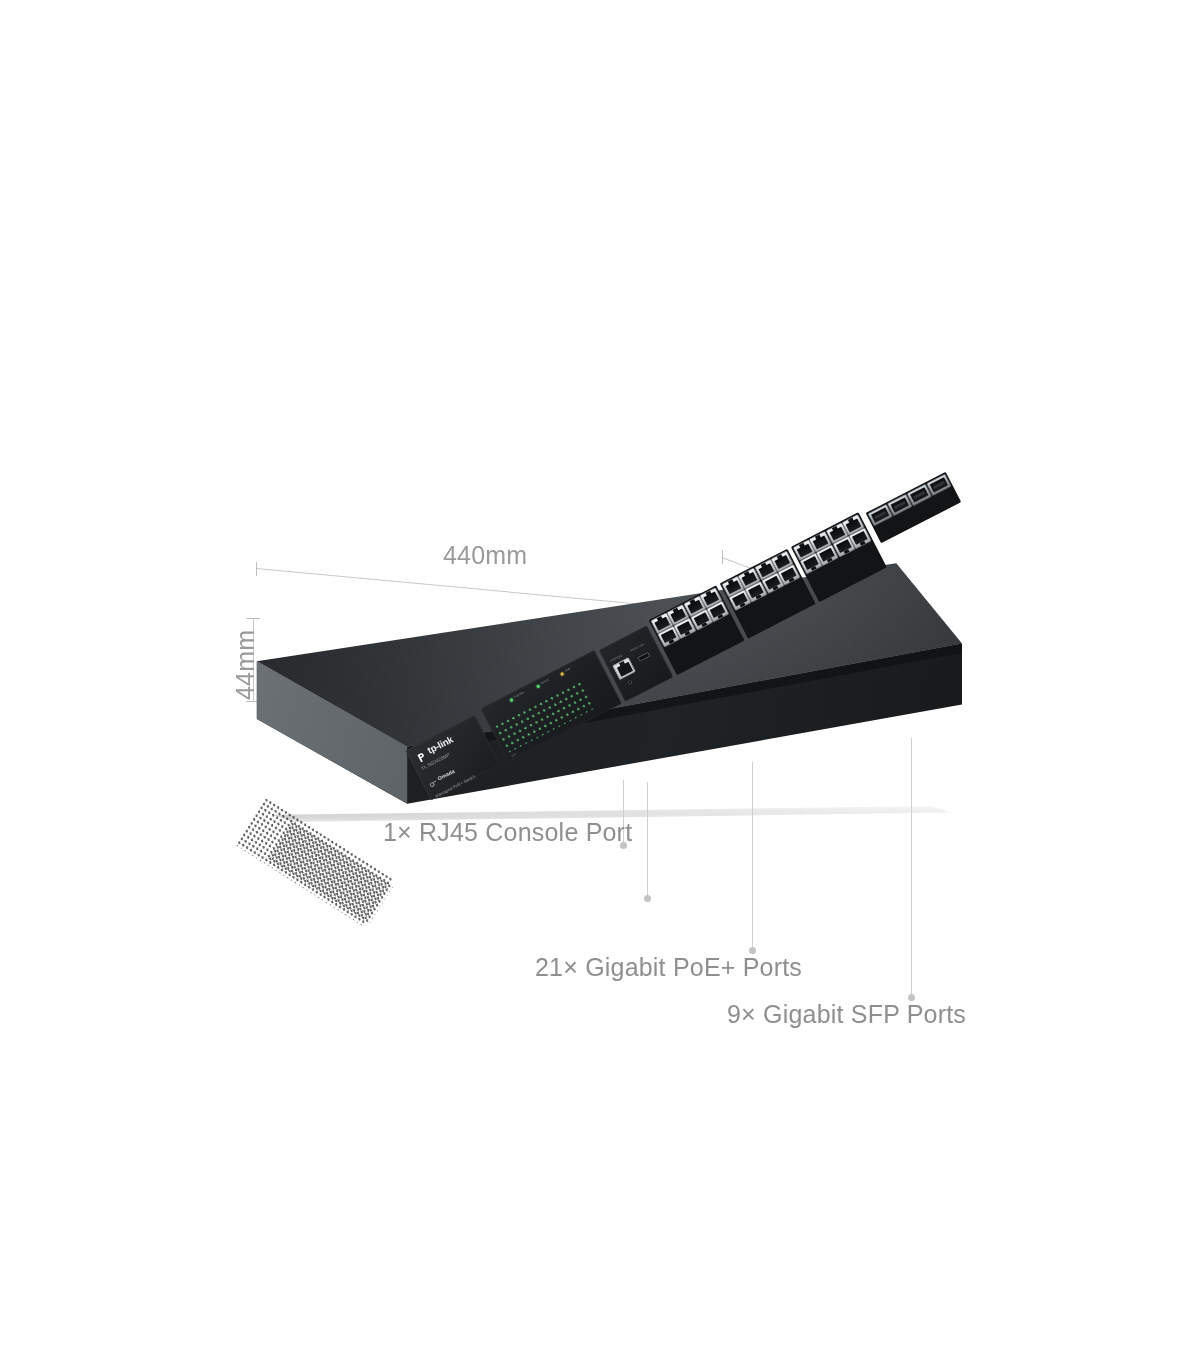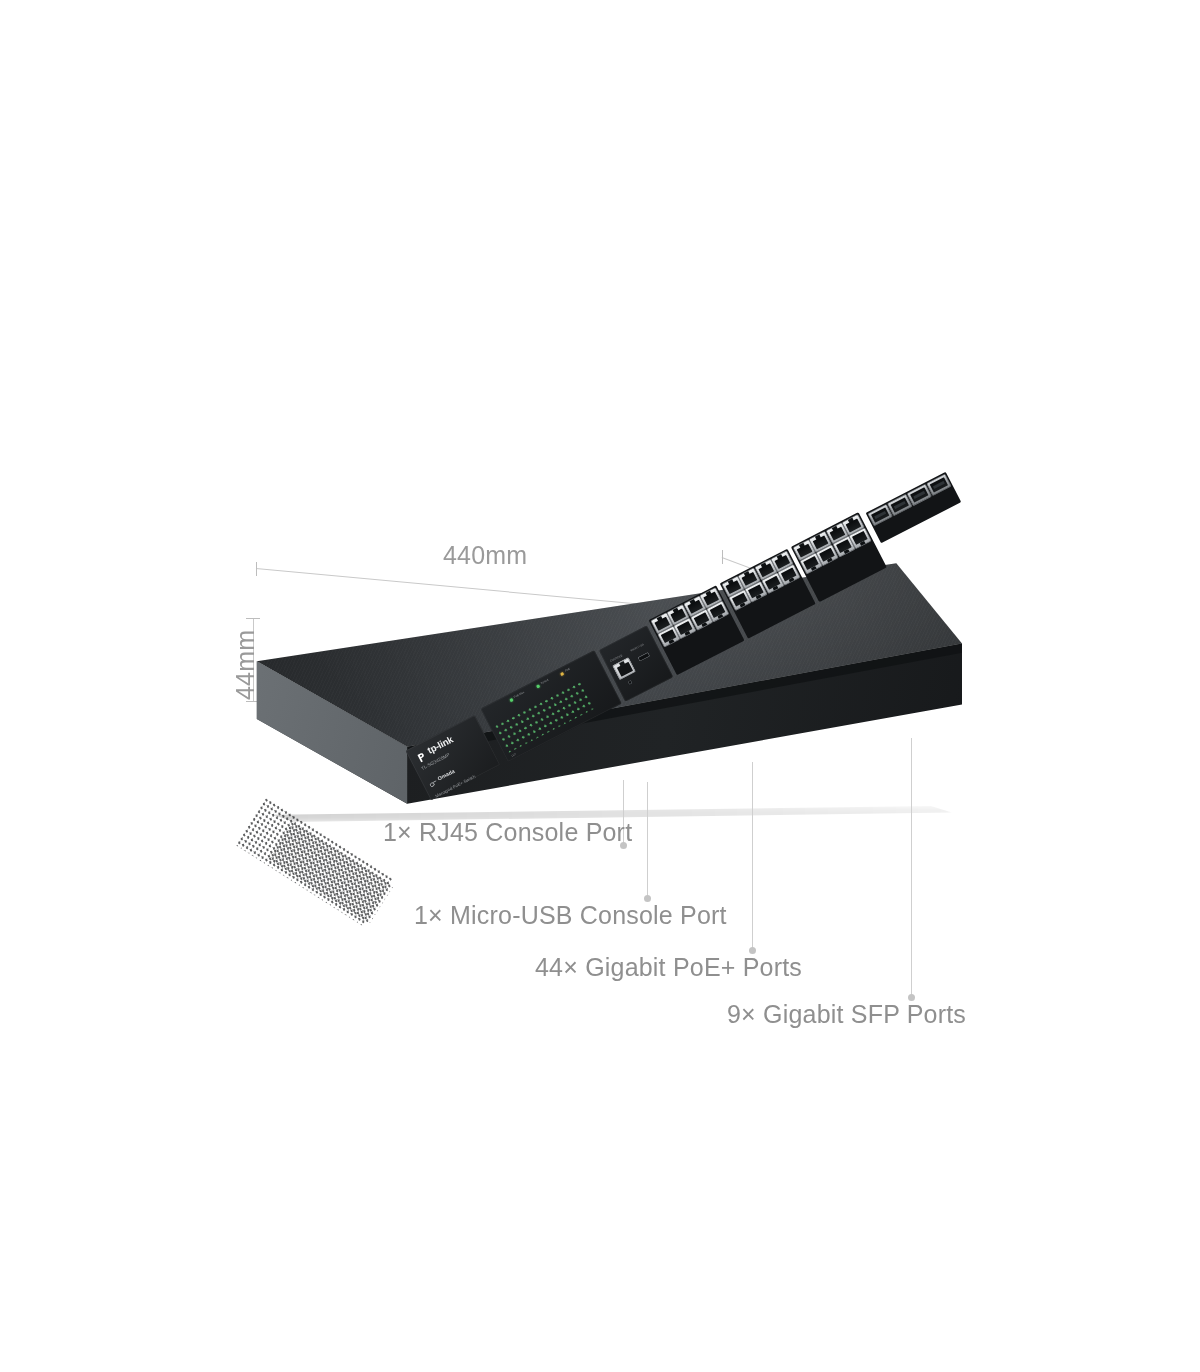--- a/index.html
+++ b/index.html
@@ -685,17 +685,16 @@
   <div class="leader" id="leader-2" style="left: 647px; top: 782px; height: 116px;"></div>
   <div class="leader-dot" id="dot-2" style="left: 647px; top: 895px;"></div>
 
   <div class="leader" id="leader-3" style="left: 752px; top: 762px; height: 188px;"></div>
   <div class="leader-dot" id="dot-3" style="left: 752px; top: 947px;"></div>
 
   <div class="leader" id="leader-4" style="left: 911px; top: 738px; height: 259px;"></div>
   <div class="leader-dot" id="dot-4" style="left: 911px; top: 994px;"></div>
 
   <div class="callout-label" id="callout-1" style="left: 383px; top: 804px; margin-top: 14px;">1× RJ45 Console Port</div>
-  <div class="callout-label" id="callout-2" style="left: 414px; top: 901px;">1× Micro-USB Console Port</div>
-  <div class="callout-label" id="callout-3" style="left: 535px; top: 953px;">44× Gigabit PoE+ Ports</div>
+  <div class="callout-label" id="callout-3" style="left: 535px; top: 953px;">21× Gigabit PoE+ Ports</div>
   <div class="callout-label" id="callout-4" style="left: 727px; top: 1000px;">9× Gigabit SFP Ports</div>
 
 </div>
 
 </body></html>

